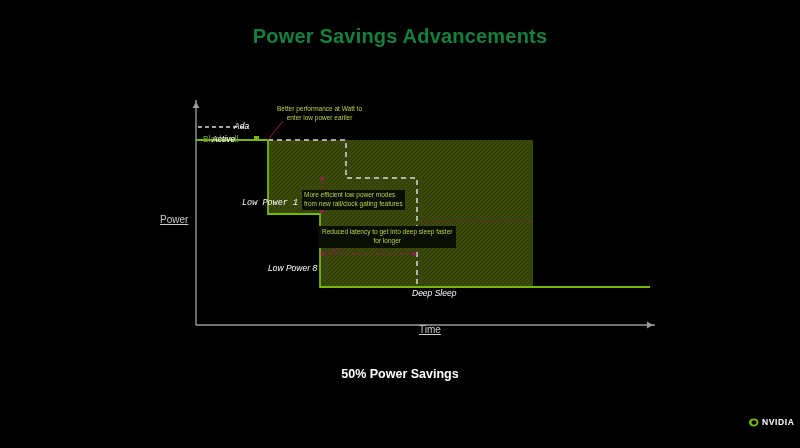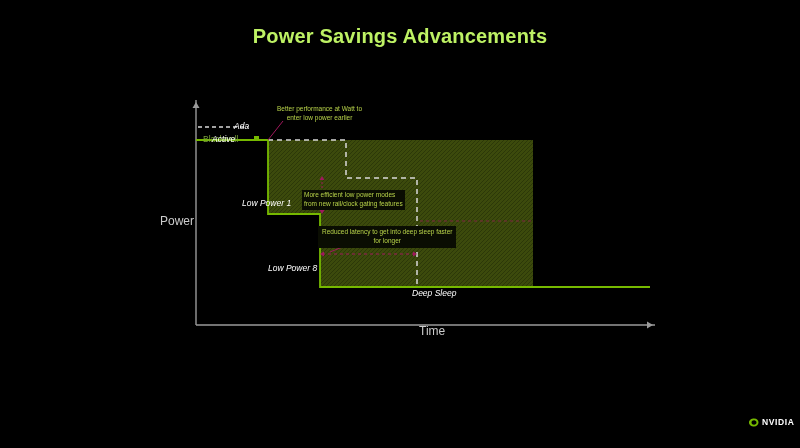--- a/index.html
+++ b/index.html
@@ -1,37 +1,37 @@
 <!DOCTYPE html>
 <html><head>
 <meta charset="utf-8">
 <style>
   html,body{margin:0;padding:0;background:#000;}
   body{width:800px;height:448px;overflow:hidden;
        font-family:"Liberation Sans", sans-serif; color:#fff;}
   #stage{position:relative;width:800px;height:448px;background:#000;}
 
   #title{position:absolute;left:0;top:25px;width:800px;text-align:center;
-         font-size:20px;font-weight:bold;letter-spacing:.2px;color:#bef264;}
+         font-size:20px;font-weight:bold;letter-spacing:.2px;color:#15803d;}
 
   #footer-note{position:absolute;left:0;top:367px;width:800px;text-align:center;
          font-size:12.5px;font-weight:bold;color:#ffffff;}
 
   
   #plot{position:absolute;left:0;top:0;width:800px;height:448px;}
   svg.layer{position:absolute;left:0;top:0;width:800px;height:448px;overflow:visible;}
 
-  .axis-label{position:absolute;color:#cccccc;font-size:12px;}
+  .axis-label{position:absolute;color:#cccccc;font-size:10px;text-decoration:underline;}
   #ylabel{left:160px;top:214px;}
   #xlabel{left:419px;top:324px;}
 
   .curve-label{position:absolute;font-size:8.5px;font-style:italic;color:#ffffff;
                white-space:nowrap;}
   #lbl-active{left:212px;top:134px;}
-  #lbl-lp1{left:242px;top:198px;}
+  #lbl-lp1{left:242px;top:198px;font-family:Liberation Mono, monospace;}
   #lbl-lp2{left:268px;top:263px;}
   #lbl-deep{left:412px;top:288px;}
 
   .legend-item{position:absolute;font-size:8.5px;white-space:nowrap;}
   #legend-ada{left:201px;top:121px;color:#ffffff;font-style:italic;margin-left:33px;}
   #legend-blackwell{left:203px;top:134px;color:#79a23a;}
 
   .callout{position:absolute;font-size:6.5px;color:#b9d44a;line-height:1.35;
            white-space:nowrap;}
   #call1{left:277px;top:105px;text-align:center;}
@@ -126,20 +126,21 @@
       <div>More efficient low power modes</div>
       <div>from new rail/clock gating features</div>
     </div>
 
     <div class="callout" id="call3">
       <div>Reduced latency to get into deep sleep faster</div>
       <div>for longer</div>
     </div>
   </div>
 
+  <div id="footer-note">50% Power Savings</div>
 
   <div id="nvlogo">
     <svg id="nv-eye" viewBox="0 0 22 18" xmlns="http://www.w3.org/2000/svg">
       <path d="M2,9 C2,4 7,1 12,1 C18,1 21,5 21,9 C21,13 17,17 12,17 C7,17 2,14 2,9 Z
                M7,9 C7,12 9.5,13.5 12,13.5 C15,13.5 17,11.5 17,9 C17,6.5 15,4.5 12,4.5
                C9.5,4.5 7,6 7,9 Z" fill="#76b900"></path>
     </svg>
     <span id="nv-word">NVIDIA</span>
   </div>
 

